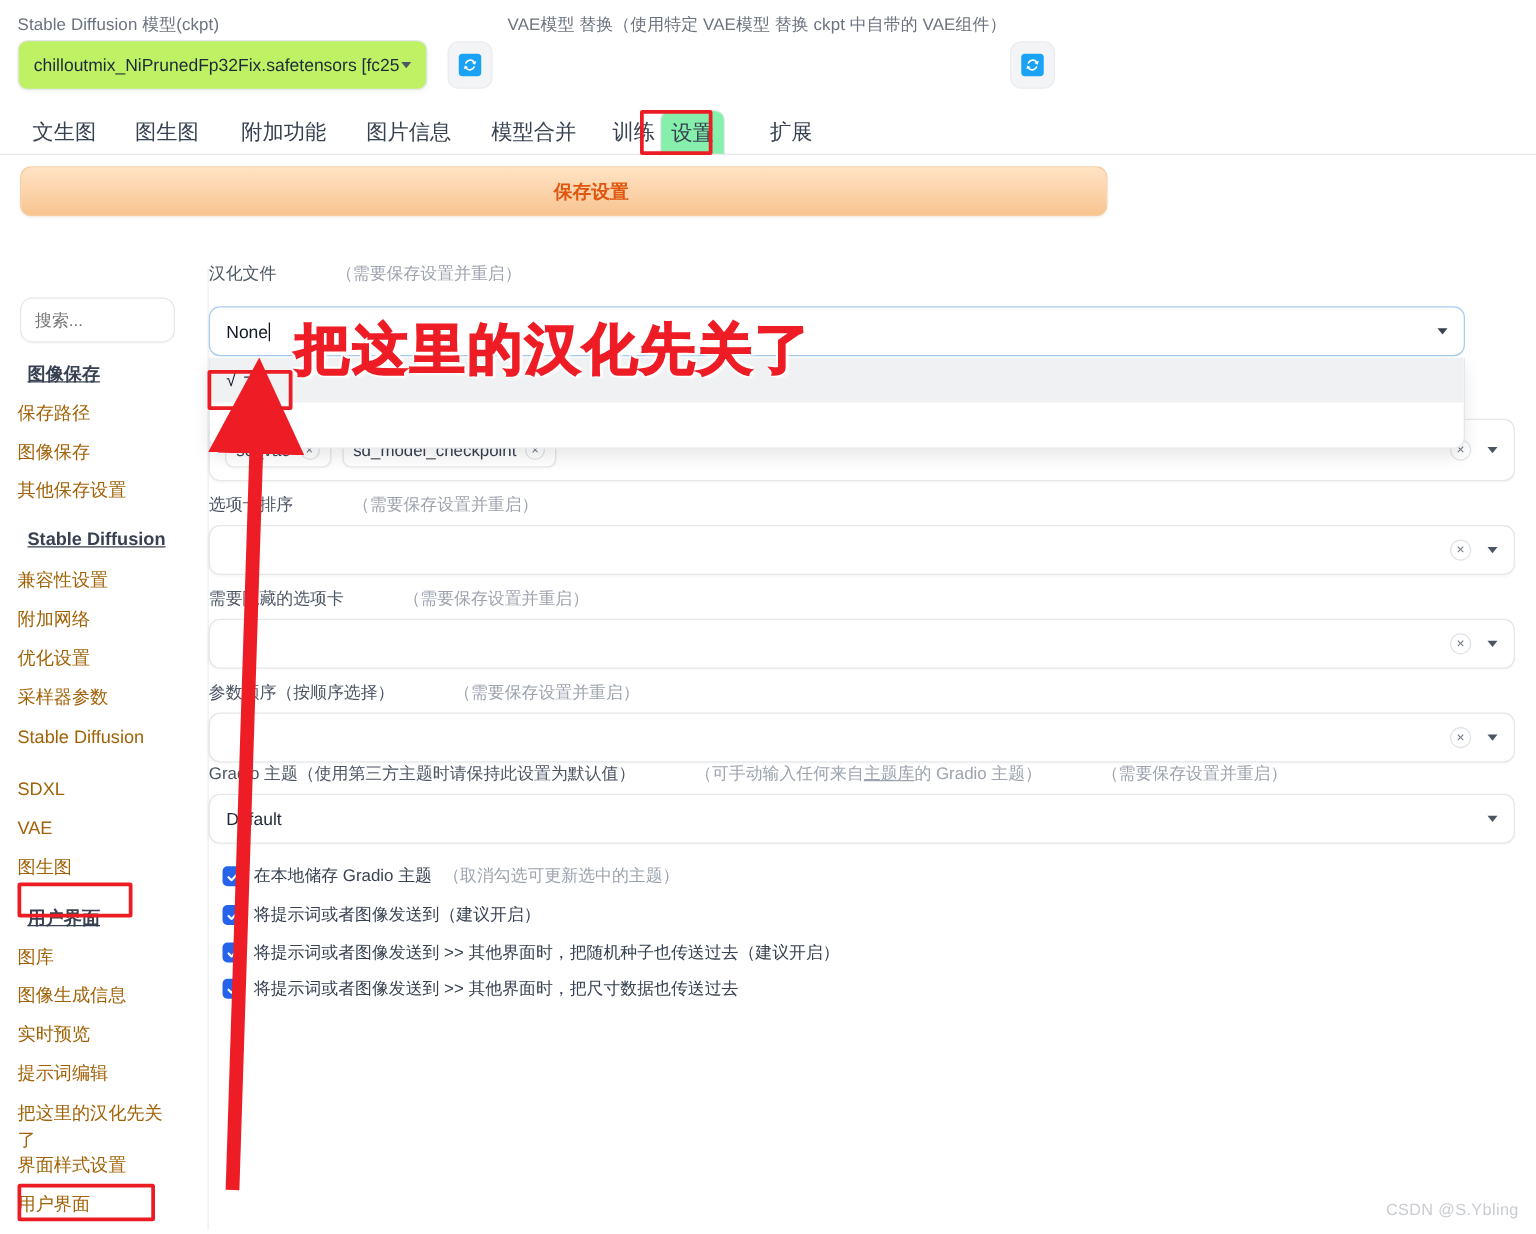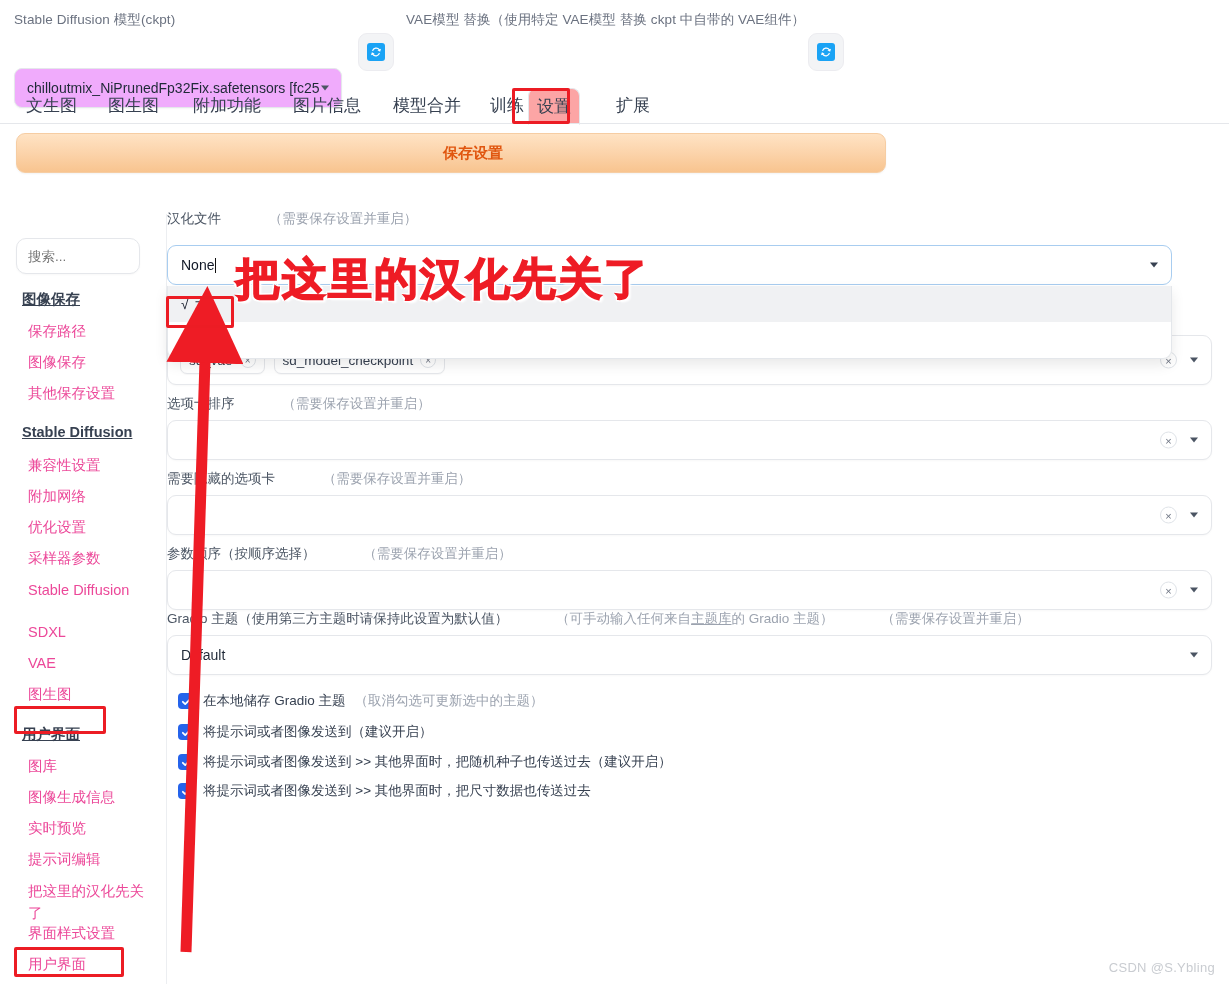--- a/index.html
+++ b/index.html
@@ -15,24 +15,24 @@
   
   .topbar { position:absolute; left:0; top:0; width:1229px; height:85px; }
   .field-label {
     font-size: 13.5px; color:#6b7280; line-height:16px;
     letter-spacing:.1px;
   }
   .lbl-ckpt { position:absolute; left:14px; top:12px; }
   .lbl-vae  { position:absolute; left:406px; top:12px; }
 
   .select-box {
-    position:absolute; background:#f0abfc; border:1px solid #e5e7eb;
+    position:absolute; background:#bef264; border:1px solid #e5e7eb;
     border-radius:8px; box-shadow:0 1px 2px rgba(0,0,0,.04);
     display:flex; align-items:center; padding:0 12px;
-    font-size:14px; color:#1f2937;margin-top:36px;
+    font-size:14px; color:#1f2937;
   }
   .select-box .caret {
     position:absolute; right:12px; top:50%; transform:translateY(-50%);
     width:0;height:0;border-left:4.5px solid transparent;border-right:4.5px solid transparent;
     border-top:5px solid #4b5563;
   }
   #ckpt-select { left:14px; top:32px; width:328px; height:40px; }
   #vae-select  { left:406px; top:32px; width:388px; height:40px; }
 
   .refresh-btn {
@@ -48,21 +48,21 @@
   }
   .refresh-ico svg { display:block; }
 
   
   .tabs { position:absolute; left:0; top:88px; width:1229px; height:36px; }
   .tab {
     position:absolute; top:0; font-size:17px; color:#374151;
     padding:6px 8px; white-space:nowrap; cursor:pointer;
   }
   .tab.active {
-    background:#fca5a5; border:1px solid #e5e7eb; border-bottom-color:#fff;
+    background:#86efac; border:1px solid #e5e7eb; border-bottom-color:#fff;
     border-radius:8px 8px 0 0;
   }
   .tabs-underline {
     position:absolute; left:0; top:123px; width:1229px; height:1px; background:#e5e7eb;
   }
 
   
   .act-btn {
     position:absolute; height:40px; border-radius:9px;
     background:linear-gradient(180deg,#ffe3c4 0%, #fbd2a8 55%, #f8c48f 100%);
@@ -80,21 +80,21 @@
     border:1px solid #e5e7eb; border-radius:10px; background:#fff;
     font-size:13.5px; color:#9ca3af; padding:0 11px; outline:none;
     font-family:"Liberation Sans", sans-serif;
     box-shadow:0 1px 2px rgba(0,0,0,.03);
   }
   .side-group {
     position:absolute; left:22px; font-size:14.5px; font-weight:700;
     color:#374151; text-decoration:underline; white-space:nowrap;
   }
   .side-item {
-    position:absolute; left:28px; font-size:14.5px; color:#ec4899;
+    position:absolute; left:14px; font-size:14.5px; color:#a16207;
     white-space:nowrap; cursor:pointer; line-height:20px;
   }
   .side-item.wrap { white-space:normal; width:118px; line-height:22px; }
 
   
   .content { position:absolute; left:167px; top:210px; width:1062px; }
   .ctl-label {
     position:absolute; font-size:13.5px; color:#4b5563; white-space:nowrap;
   }
   .ctl-label .sub { color:#9ca3af;margin-left:44px; }

